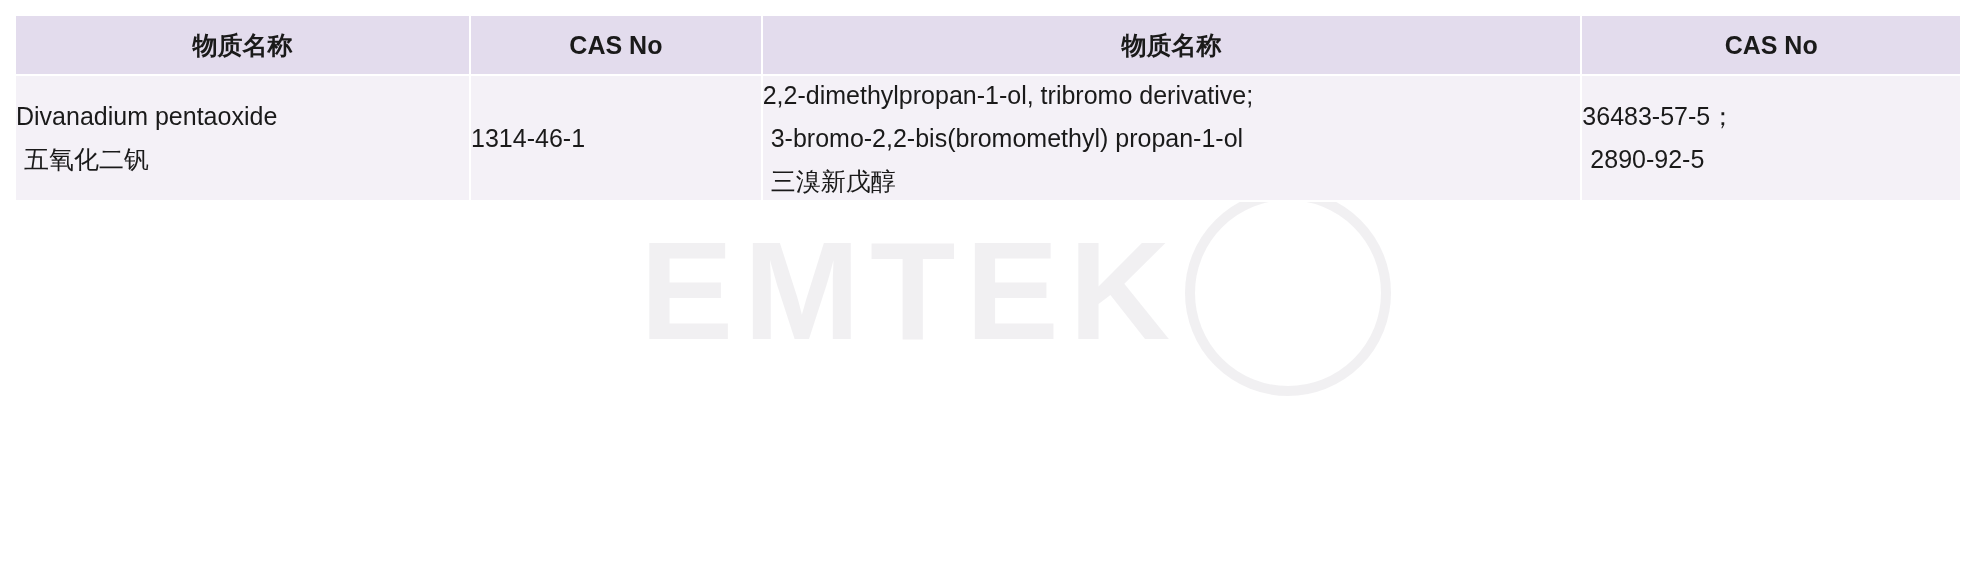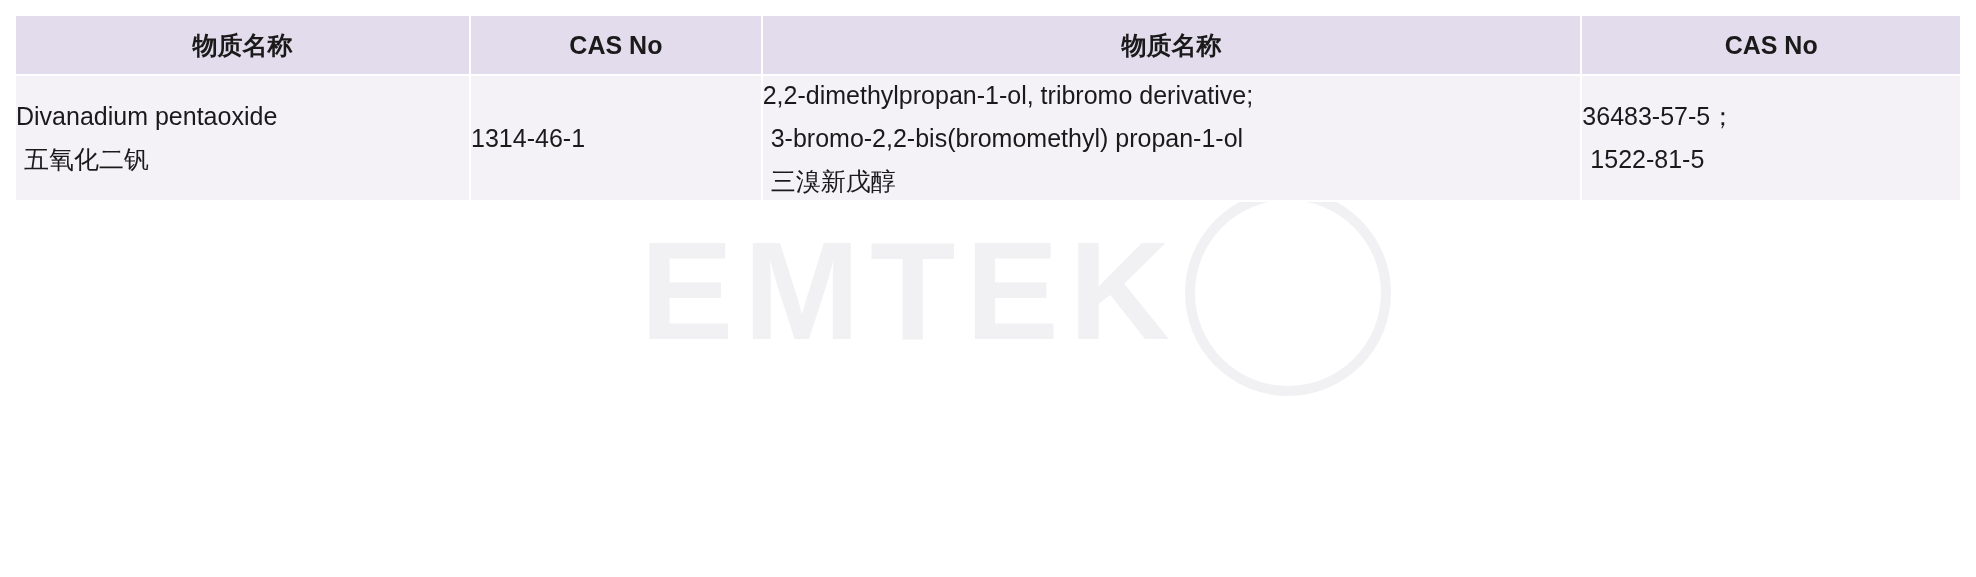--- a/index.html
+++ b/index.html
@@ -116,19 +116,19 @@
         <td class="body-cell col-b">
           <span class="cell-line">1314-46-1</span>
         </td>
         <td class="body-cell col-c">
           <span class="cell-line">2,2-dimethylpropan-1-ol, tribromo derivative;</span>
           <span class="cell-line">3-bromo-2,2-bis(bromomethyl) propan-1-ol</span>
           <span class="cell-line">三溴新戊醇</span>
         </td>
         <td class="body-cell col-d">
           <span class="cell-line">36483-57-5；</span>
-          <span class="cell-line">1522-81-5</span>
+          <span class="cell-line">2890-92-5</span>
         </td>
       </tr>
     </tbody>
   </table>
 
 </div>
 
 </body></html>

